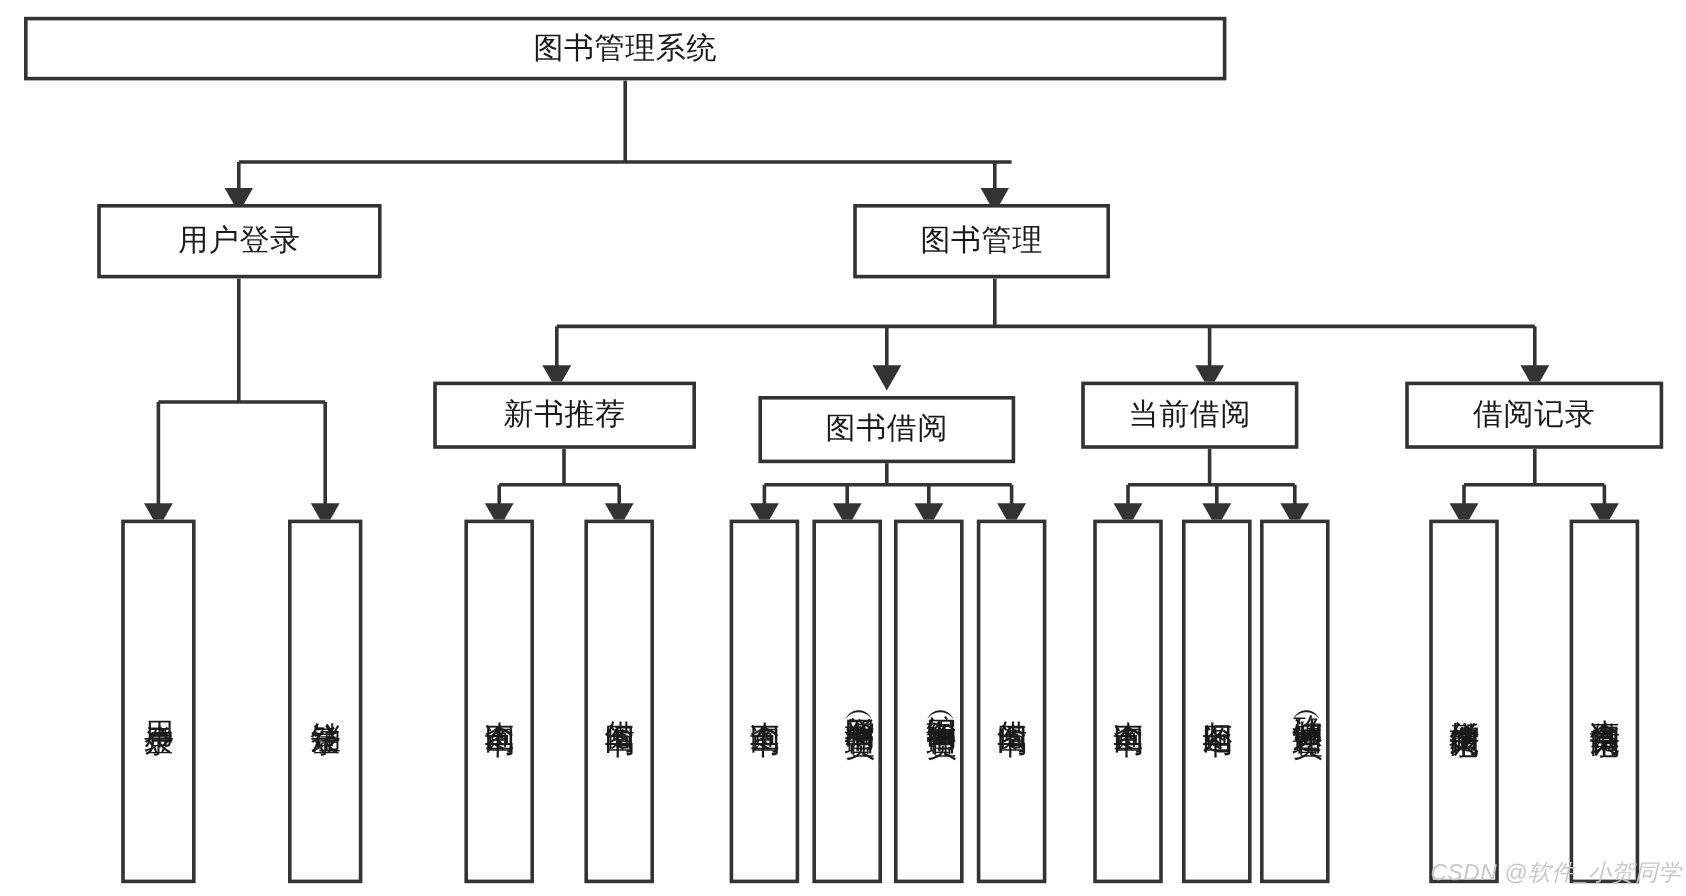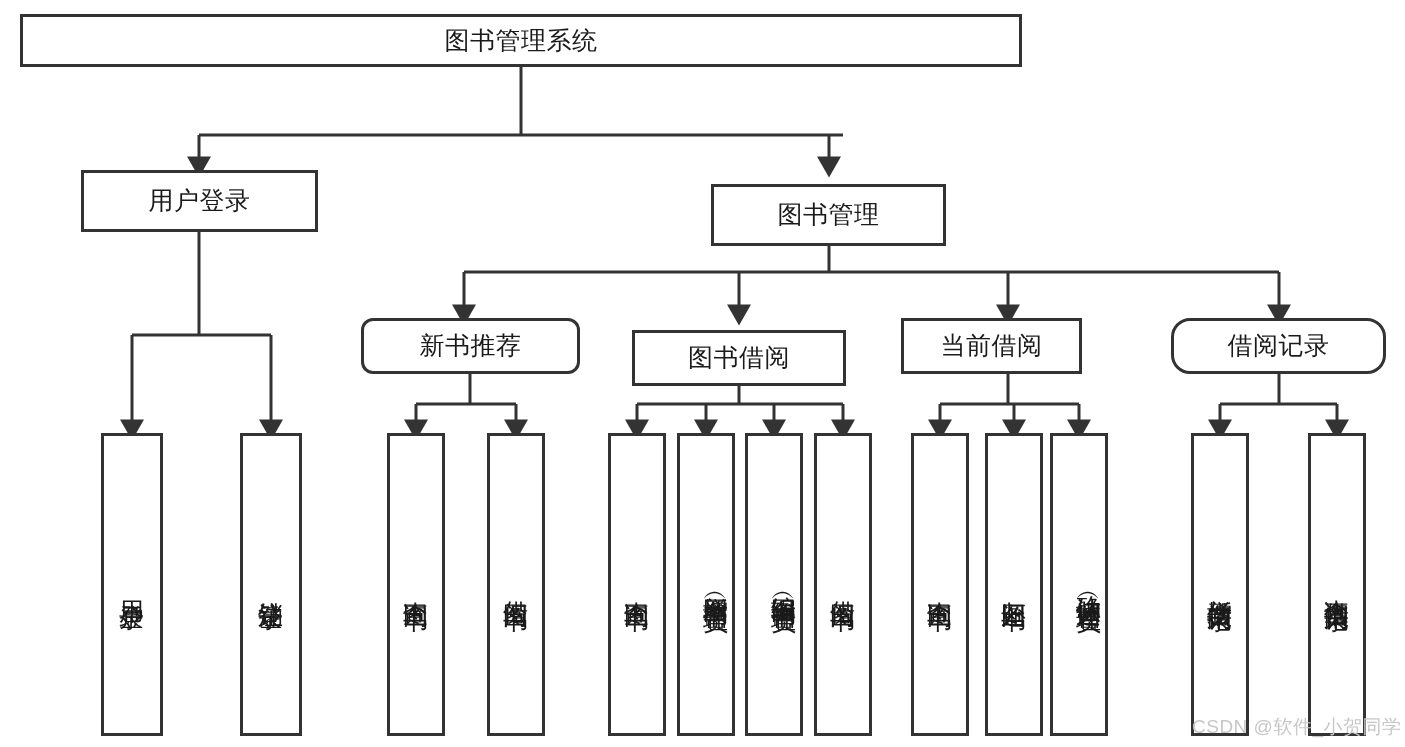--- a/index.html
+++ b/index.html
@@ -115,34 +115,34 @@
     </g>
   </svg>
 
   <div class="node node-h" style="left: 20px; top: 14px; width: 1002px; height: 53px;">
     <span>图书管理系统</span>
   </div>
 
   <div class="node node-h" style="left: 81px; top: 170px; width: 237px; height: 62px;">
     <span>用户登录</span>
   </div>
-  <div class="node node-h" style="left: 711px; top: 184px; width: 235px; height: 62px;">
+  <div class="node node-h" style="left: 711px; top: 170px; width: 214px; height: 62px;">
     <span>图书管理</span>
   </div>
 
-  <div class="node node-h" style="left: 361px; top: 318px; width: 219px; height: 56px; border-radius: 12px;">
+  <div class="node node-h" style="left: 361px; top: 318px; width: 219px; height: 56px;">
     <span>新书推荐</span>
   </div>
   <div class="node node-h" style="left: 632px; top: 318px; width: 214px; height: 56px; margin-top: 12px;">
     <span>图书借阅</span>
   </div>
   <div class="node node-h" style="left: 901px; top: 318px; width: 181px; height: 56px;">
     <span>当前借阅</span>
   </div>
-  <div class="node node-h" style="left: 1171px; top: 318px; width: 215px; height: 56px; border-radius: 19px;">
+  <div class="node node-h" style="left: 1171px; top: 318px; width: 215px; height: 56px;">
     <span>借阅记录</span>
   </div>
 
   <div class="node node-v" style="left: 101px; top: 433px; width: 62px; height: 303px;">
     <span>用户登录</span>
   </div>
   <div class="node node-v" style="left: 240px; top: 433px; width: 62px; height: 303px;">
     <span>注销登录</span>
   </div>
   <div class="node node-v" style="left: 387px; top: 433px; width: 58px; height: 303px;">
@@ -172,15 +172,15 @@
   <div class="node node-v top-align" style="left: 1050px; top: 433px; width: 58px; height: 303px;">
     <span>确认归还（管理员）</span>
   </div>
   <div class="node node-v" style="left: 1191px; top: 433px; width: 58px; height: 303px;">
     <span>新增借阅记录</span>
   </div>
   <div class="node node-v" style="left: 1308px; top: 433px; width: 58px; height: 303px;">
     <span>查询借阅记录</span>
   </div>
 
-  <div class="watermark" style="left: 1192px; top: 714px;">CSDN @软件_小贺同学</div>
+  <div class="watermark" style="left: 1192px; top: 714px; font-style: italic;">CSDN @软件_小贺同学</div>
 
 </div>
 
 </body></html>

